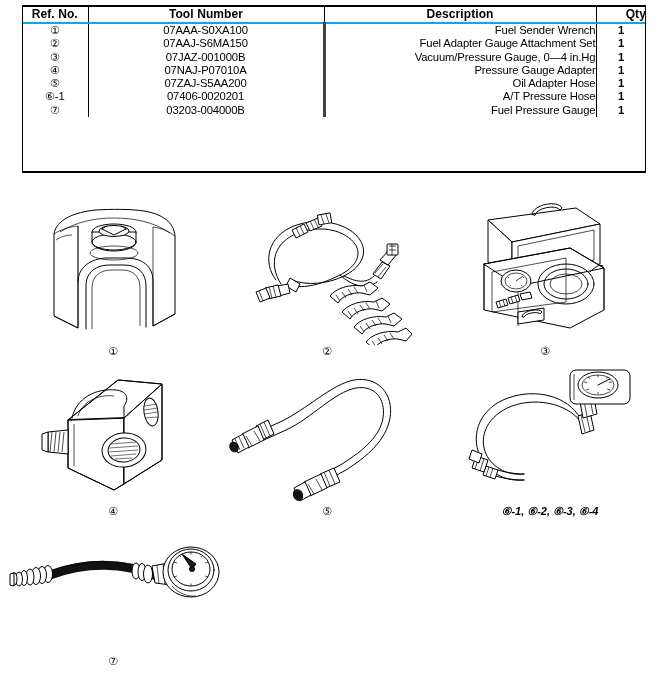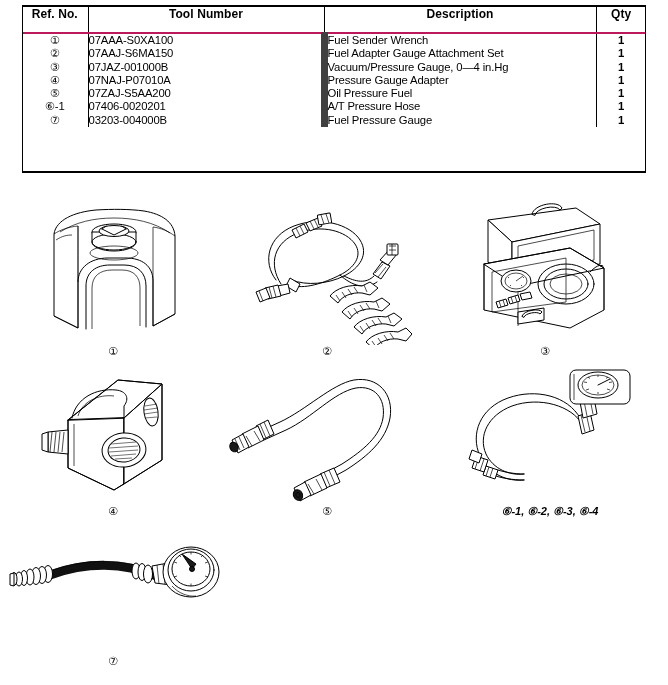--- a/index.html
+++ b/index.html
@@ -29,55 +29,56 @@
     font-size: 11.5px;
   }
   table.tool-table col.c-ref  { width: 66px; }
   table.tool-table col.c-tool { width: 236px; }
   table.tool-table col.c-desc { width: 272px; }
   table.tool-table col.c-qty  { width: 50px; }
 
   table.tool-table thead th {
     font-weight: bold;
     font-size: 12px;
-    padding: 2px 0 11px 0;
-    border-bottom: 2px solid #be185d;
+    padding: 2px 0 1px 0;
+    border-bottom: 2px solid #0ea5e9;
     text-align: center;
     letter-spacing: 0.1px;
   }
   table.tool-table thead th.th-tool,
   table.tool-table thead th.th-desc {
     border-left: 1px solid #000;
   }
   table.tool-table thead th.th-qty {
     border-left: 1px solid #000;
+    text-align: right;
   }
 
   table.tool-table tbody td {
     padding: 0 0 0 0;
     height: 13.3px;
     line-height: 13.3px;
     font-size: 11.3px;
     vertical-align: middle;
     white-space: nowrap;
   }
   td.cell-ref {
     text-align: center;
     border-right: 1px solid #000;
     padding-right: 4px;
   }
   td.cell-tool {
-    text-align: left;
+    text-align: center;
     padding-left: 6px;
     letter-spacing: -0.15px;
   }
   td.cell-desc {
-    text-align: left;
+    text-align: right;
     padding-left: 6px;
-    border-left: 7px solid #404040;
+    border-left: 3px solid #404040;
     letter-spacing: -0.15px;
   }
   td.cell-qty {
     text-align: center;
     border-left: 1px solid #000;
     font-weight: bold;
   }
   
   #tool-table-wrap::before {
     content: "";
@@ -191,21 +192,21 @@
         </tr>
         <tr>
           <td class="cell-ref"><span class="circ">④</span><span></span></td>
           <td class="cell-tool">07NAJ-P07010A</td>
           <td class="cell-desc">Pressure Gauge Adapter</td>
           <td class="cell-qty">1</td>
         </tr>
         <tr>
           <td class="cell-ref"><span class="circ">⑤</span><span></span></td>
           <td class="cell-tool">07ZAJ-S5AA200</td>
-          <td class="cell-desc">Oil Pressure Fuel</td>
+          <td class="cell-desc">Oil Adapter Hose</td>
           <td class="cell-qty">1</td>
         </tr>
         <tr>
           <td class="cell-ref"><span class="circ">⑥</span><span>-1</span></td>
           <td class="cell-tool">07406-0020201</td>
           <td class="cell-desc">A/T Pressure Hose</td>
           <td class="cell-qty">1</td>
         </tr>
         <tr>
           <td class="cell-ref"><span class="circ">⑦</span><span></span></td>

